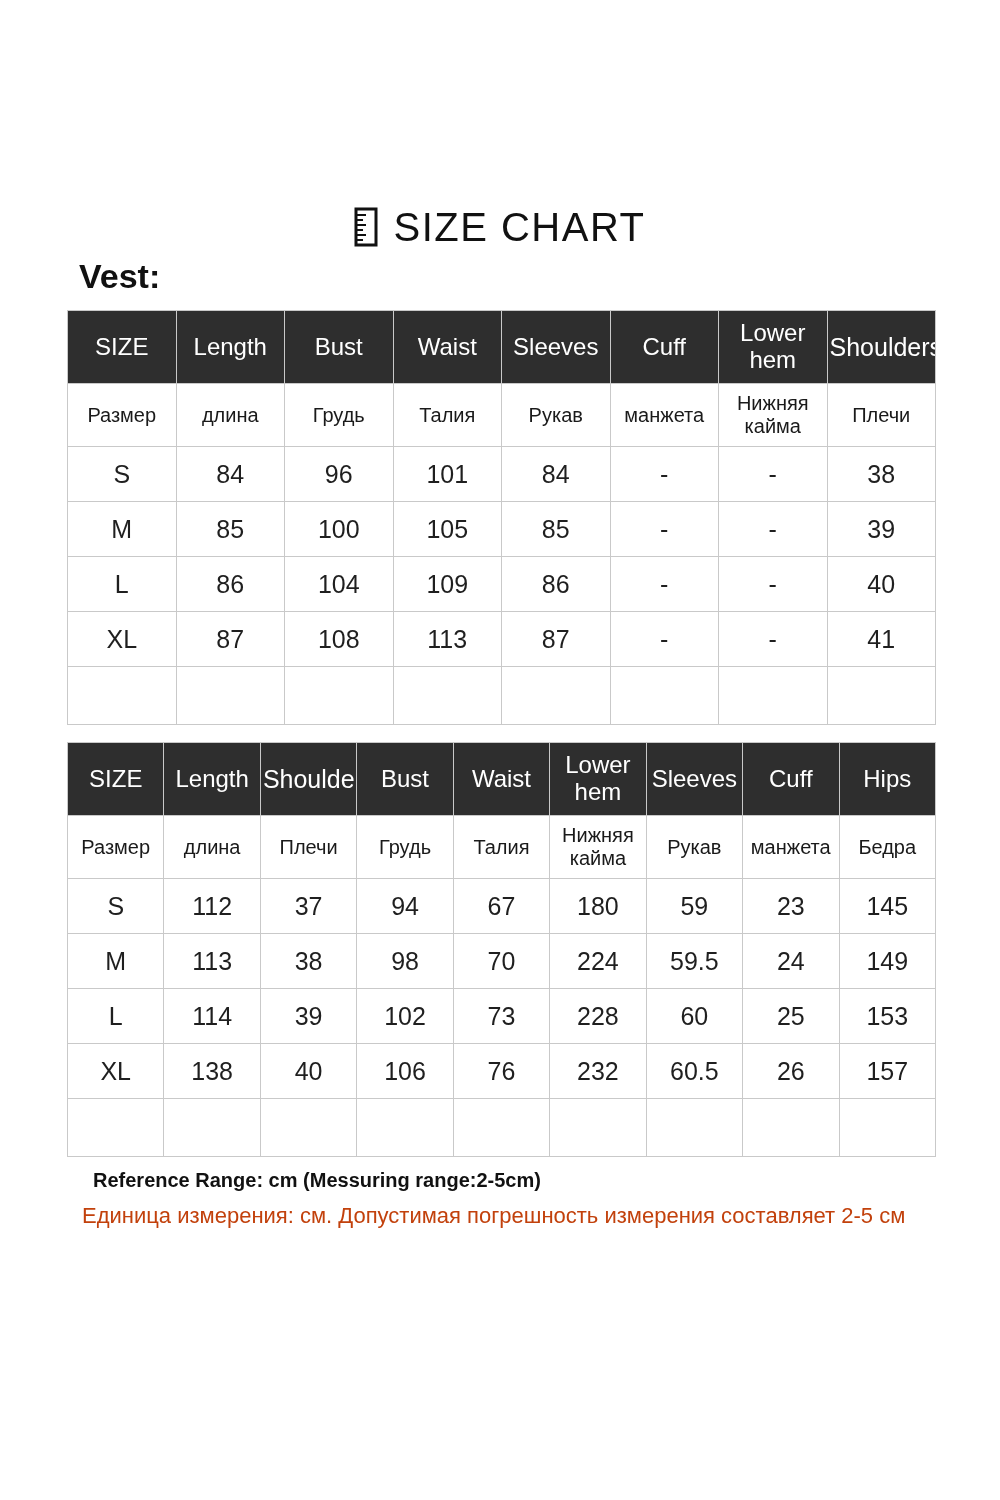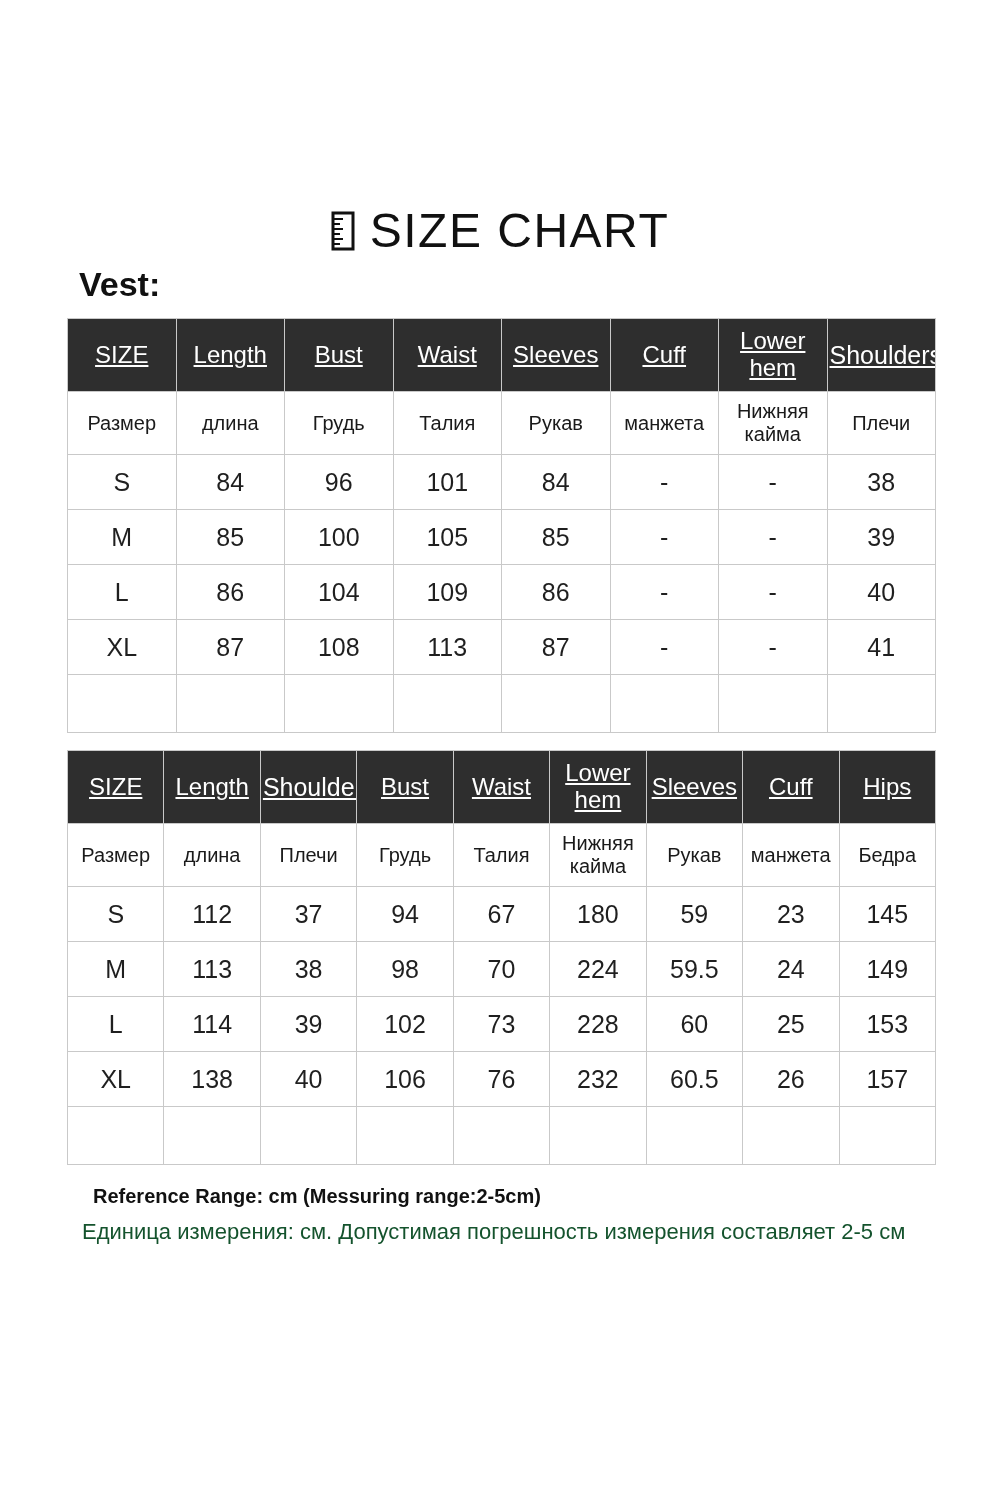--- a/index.html
+++ b/index.html
@@ -10,21 +10,21 @@
     color: #141414;
     -webkit-font-smoothing: antialiased;
   }
   .page { width: 1000px; height: 1500px; overflow: hidden; }
 
   .title-row {
     padding-top: 207px;
     display: flex; justify-content: center; align-items: center; gap: 15px;
   }
   .title-row h1 {
-    margin: 0; font-size: 48px; font-weight: 500; letter-spacing: 1.5px;
+    margin: 0; font-size: 40px; font-weight: 500; letter-spacing: 1.5px;
     line-height: 1; color: #111;
   }
   .ruler-icon { display: inline-flex; }
 
   .content { width: 869px; margin-left: 67px; }
 
   h2.section {
     margin: 12px; font-size: 34px; font-weight: 600; line-height: 1; color: #111;
   }
   .vest-heading  { margin-top: 30px; }
@@ -37,30 +37,29 @@
   .dress-table { margin-top: 10px; }
   table.size-table th, table.size-table td {
     border: 1px solid #c9c9c9;
     text-align: center; vertical-align: middle;
     padding: 0 2px; overflow: hidden;
   }
   .row-en th {
     background: #2e2e2e; color: #ffffff;
     height: 72px; font-size: 24px; font-weight: 500; line-height: 1.12;
     border-color: #3f3f3f;
-    text-decoration: underline;
   }
   .row-en th.sm { font-size: 25px; }
   .row-ru td { height: 62px; font-size: 20px; line-height: 1.15; color: #1a1a1a; }
   .row-data td { height: 54px; font-size: 25px; color: #1f1f1f; }
   .row-empty td { height: 57px; }
 
-  .footer { margin-top: 20px; margin-left: 15px; }
+  .footer { margin-top: 12px; margin-left: 15px; }
   .footer-line1 { padding-left: 11px; font-size: 20px; font-weight: 700; color: #111; }
-  .footer-line2 { margin-top: 11px; font-size: 22px; font-weight: 400; color: #14532d; }
+  .footer-line2 { margin-top: 11px; font-size: 22px; font-weight: 400; color: #c2410c; }
 </style>
 </head>
 <body>
 
 <div class="page">
 
   <div class="title-row">
     <span class="ruler-icon">
       <svg width="24" height="40" viewBox="0 0 24 40">
         <rect x="2" y="2" width="20" height="36" fill="none" stroke="#111" stroke-width="3"></rect>

